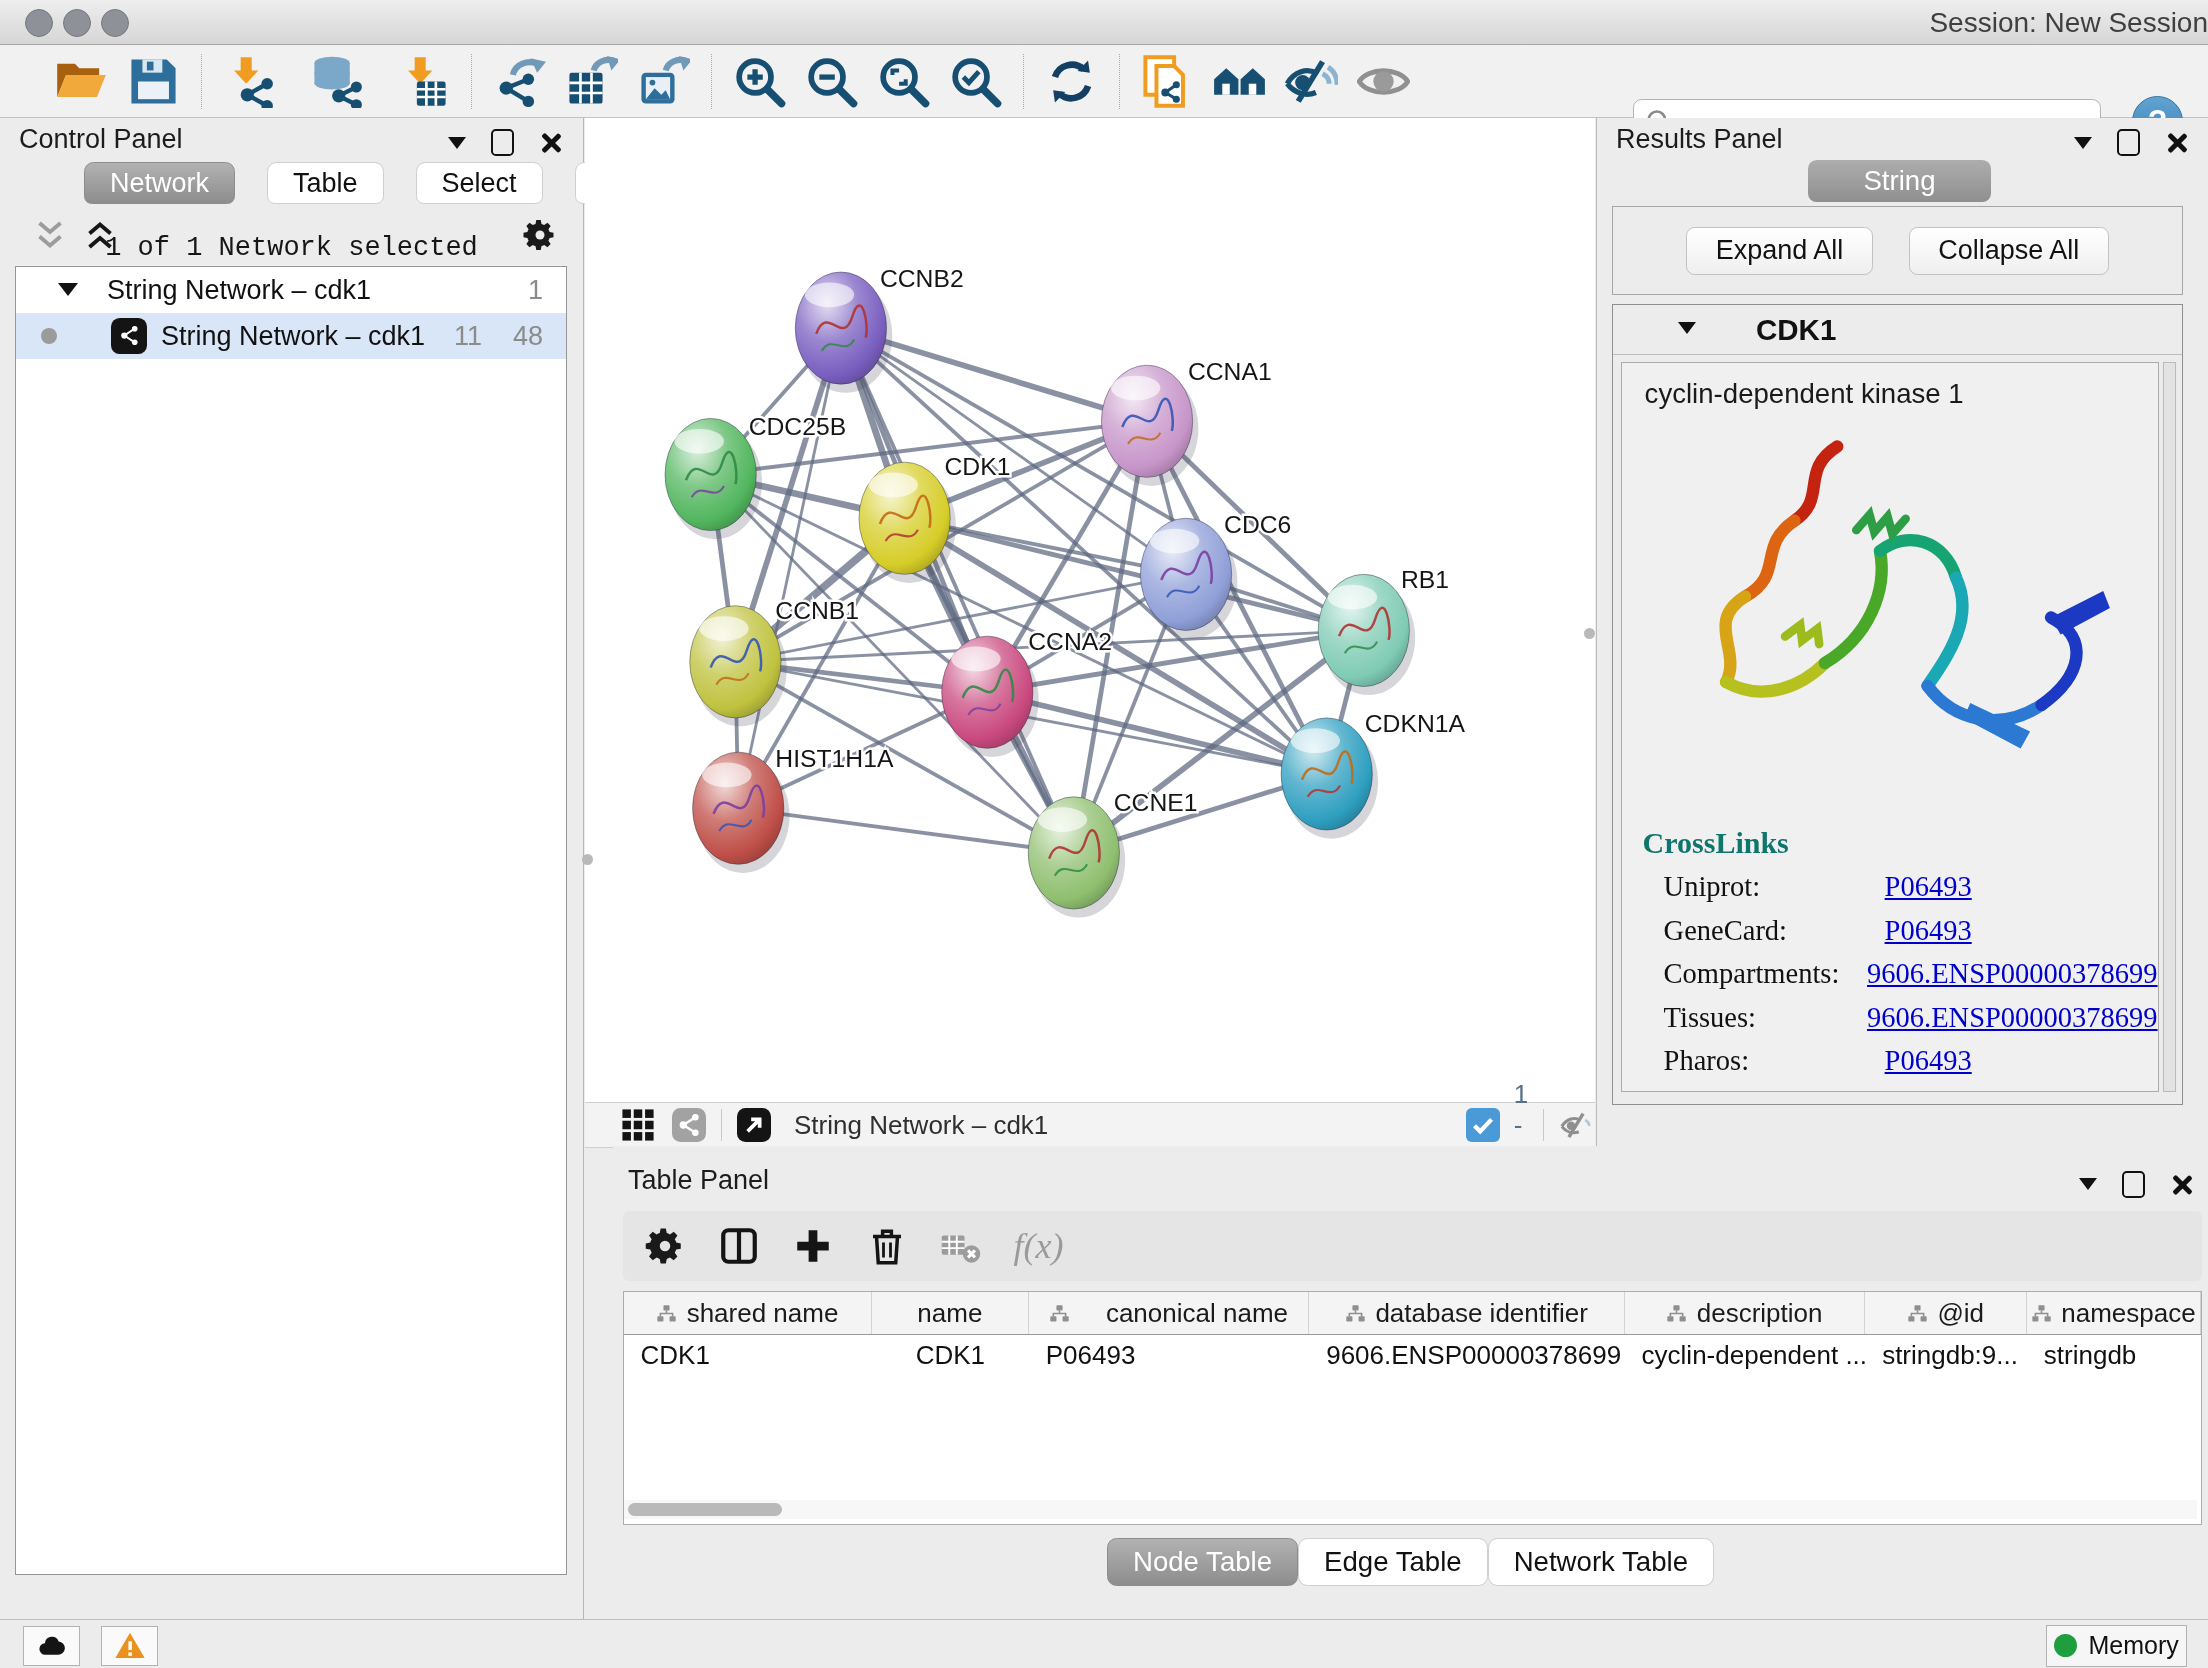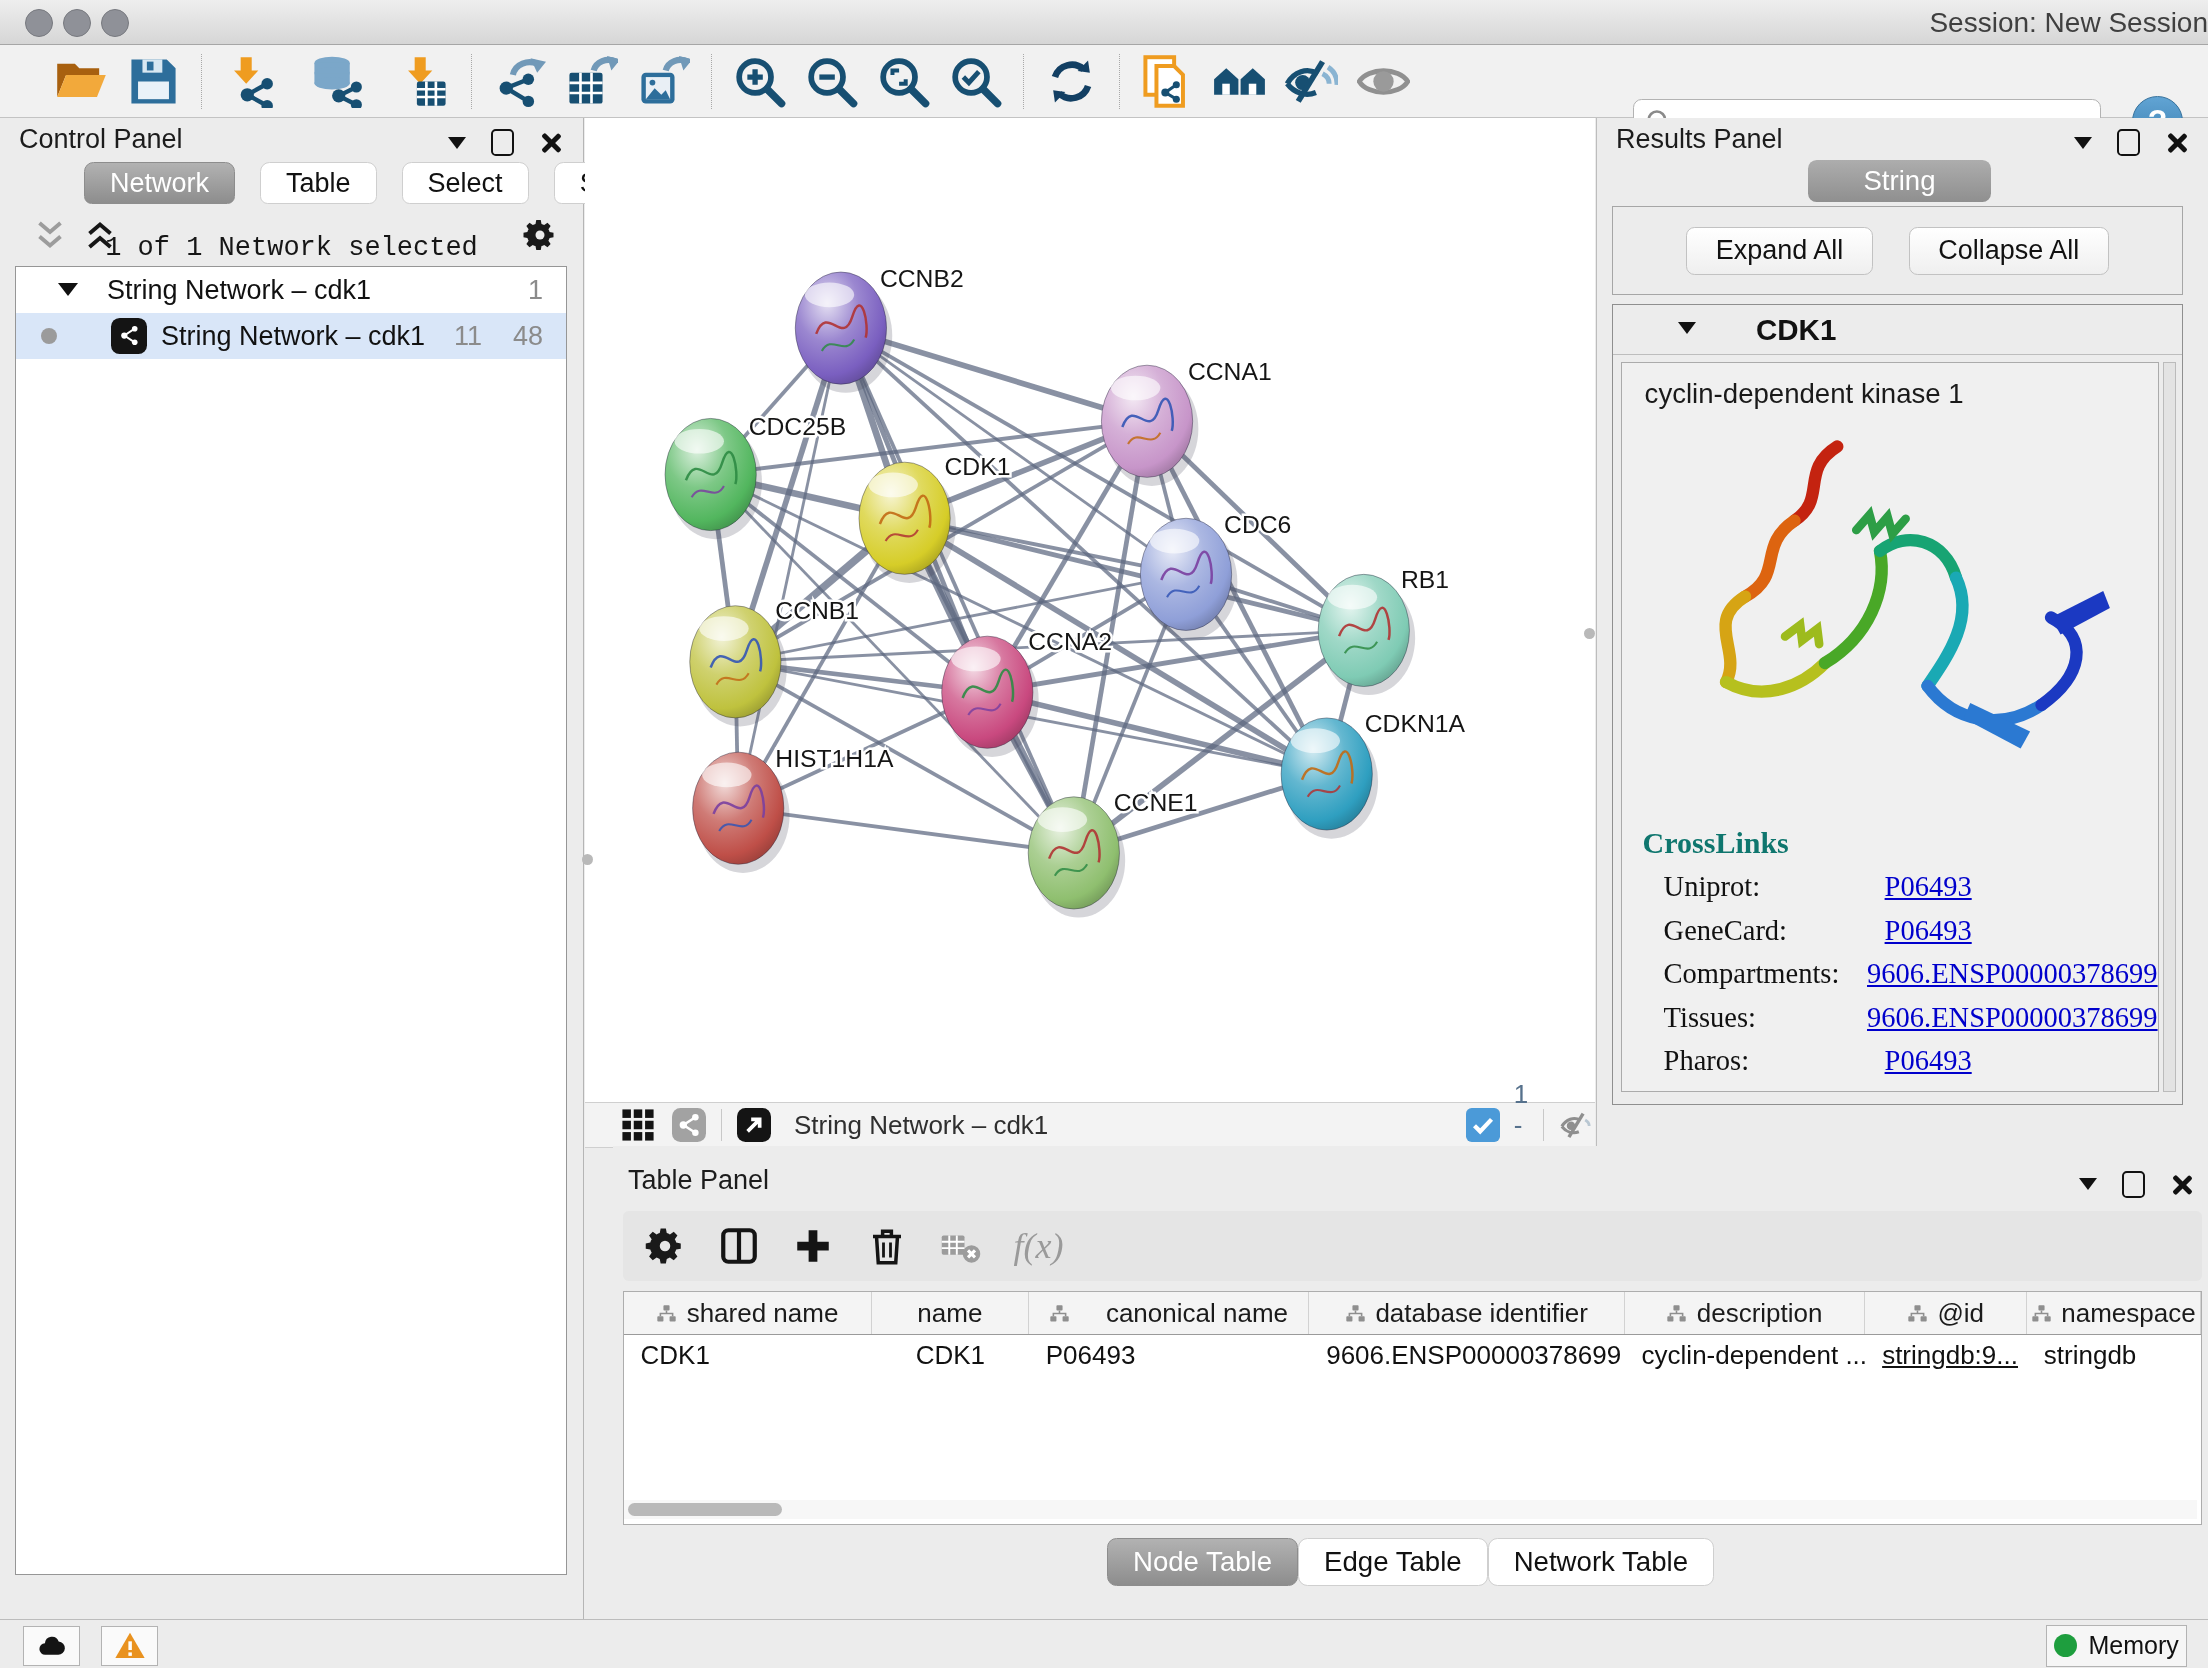--- a/index.html
+++ b/index.html
@@ -29,21 +29,21 @@
   .phead .ptitle{position:absolute;left:19px;top:5.7px;font-size:27px;color:#1c1c1c;}
   .pctrl{position:absolute;top:11.4px;display:flex;align-items:center;gap:25px;}
   .tri-down{width:0;height:0;border-left:9.5px solid transparent;border-right:9.5px solid transparent;border-top:12.4px solid #111;}
   .float-sq{width:19px;height:23px;border:2.9px solid #111;border-radius:4.8px;}
   .x-icon{position:relative;width:23px;height:23px;}
   .x-icon:before,.x-icon:after{content:"";position:absolute;left:9.5px;top:0px;width:4.8px;height:24px;background:#111;border-radius:1.9px;}
   .x-icon:before{transform:rotate(45deg);}.x-icon:after{transform:rotate(-45deg);}
   
   .control-panel{position:absolute;left:0;top:118px;width:584px;height:1501px;background:#ececec;
     border-right:1px solid #b5b5b5;box-sizing:border-box;}
-  .cp-tabs{position:absolute;left:84px;top:44px;display:flex;gap:25px;}
+  .cp-tabs{position:absolute;left:84px;top:44px;display:flex;gap:32px;}
   .tab{height:40px;padding:0 25px;border-radius:9.5px 9.5px 7.6px 7.6px;background:#fff;border:1px solid #cfcfcf;
     font-size:27px;color:#111;display:flex;align-items:center;}
   .tab.selected{background:linear-gradient(#b2b2b2,#8d8d8d);color:#fff;border-color:#8d8d8d;}
   .cp-nettools{position:absolute;left:0;top:95px;width:100%;height:46px;}
   .cp-nettools svg{position:absolute;top:3.8px;width:36px;height:36px;}
   .cp-selstatus{position:absolute;left:0;right:0;top:20px;text-align:center;font-size:27px;color:#161616;font-family:Liberation Mono, monospace;}
   .cp-gear{position:absolute;right:25px;top:1.9px;width:40px;height:40px;}
   .net-list{position:absolute;left:15px;top:148px;width:552px;height:1309px;background:#fff;
     border:1.9px solid #969696;box-sizing:border-box;}
   .nl-row{position:relative;height:46px;font-size:27px;color:#111;}
@@ -780,21 +780,21 @@
             </svg>
             <span>namespace</span>
           </div>
         </div>
       <div class="t-datarow">
           <div class="td" style="width: 249px;">CDK1</div>
           <div class="td center" style="width: 157px;">CDK1</div>
           <div class="td" style="width: 281px;">P06493</div>
           <div class="td" style="width: 316px;">9606.ENSP00000378699</div>
           <div class="td" style="width: 241px; text-align: right;">cyclin-dependent ...</div>
-          <div class="td" style="width: 162px; text-decoration: underline;">stringdb:9...</div>
+          <div class="td" style="width: 162px;">stringdb:9...</div>
           <div class="td" style="width: 174px;">stringdb</div>
         </div>
     </div>
     <div class="tp-hscroll">
       <span class="tp-thumb"></span>
     </div>
     <div class="tp-tabs">
         <div class="tab selected">Node Table</div>
         <div class="tab">Edge Table</div>
         <div class="tab">Network Table</div>

